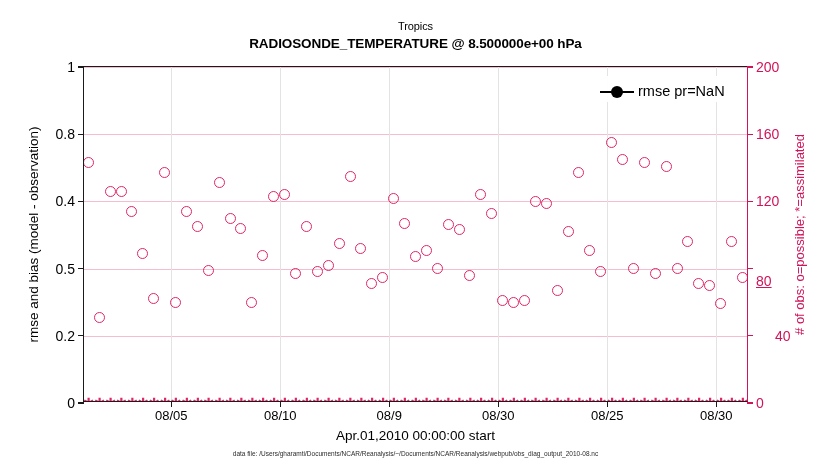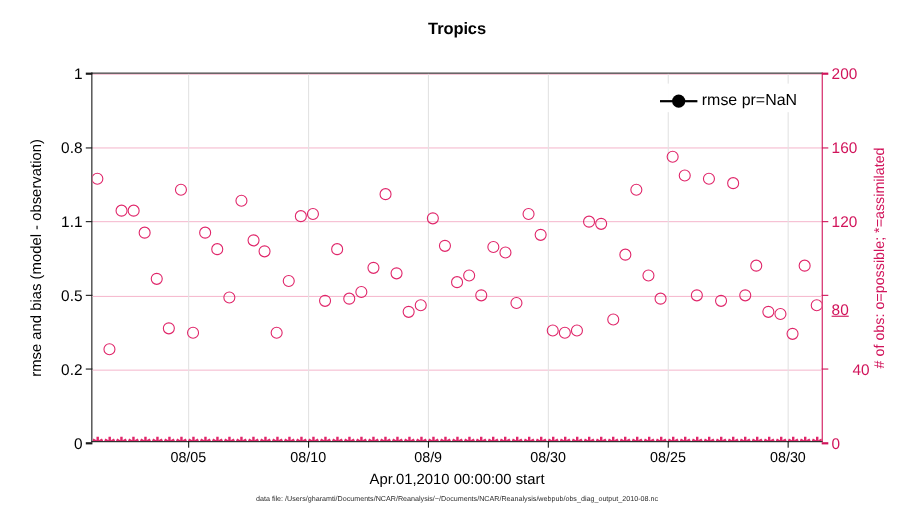--- a/index.html
+++ b/index.html
@@ -26,22 +26,22 @@
   
   .title-block {
     position: absolute;
     left: 83px;
     top: 18px;
     width: 665px;
     text-align: center;
     pointer-events: none;
   }
   .title-main {
-    font-size: 15px;
-    font-weight: bold;
+    font-size: 11px;
+    font-weight: normal;
     line-height: 17px;
     letter-spacing: -0.1px;
   }
   .title-sub {
     font-size: 13.5px;
     font-weight: bold;
     line-height: 18px;
     letter-spacing: -0.1px;
   }
 
@@ -258,20 +258,21 @@
     font-family: "DejaVu Sans", sans-serif;
   }
 </style>
 </head>
 <body>
 
 <div id="figure">
 
   <div class="title-block">
     <div class="title-main">Tropics</div>
+    <div class="title-sub">RADIOSONDE_TEMPERATURE @ 8.500000e+00 hPa</div>
   </div>
 
   <div id="y-axis-title-left">
     <span>rmse and bias (model - observation)</span>
   </div>
 
   <div id="y-axis-title-right">
     <span># of obs: o=possible; *=assimilated</span>
   </div>
 
@@ -412,21 +413,21 @@
         <div class="assim-star" style="left: 658.459px; top: 336px; border-color: rgb(224, 38, 106); color: rgb(224, 38, 106);">✱</div>
       </div>
     <div id="axis-decor">
         <div class="tick-left" style="top: 335.4px;"></div>
         <div class="ylabel-left" style="top: 336px;">0</div>
         <div class="tick-left" style="top: 268.2px;"></div>
         <div class="ylabel-left" style="top: 268.8px;">0.2</div>
         <div class="tick-left" style="top: 201px;"></div>
         <div class="ylabel-left" style="top: 201.6px;">0.5</div>
         <div class="tick-left" style="top: 133.8px;"></div>
-        <div class="ylabel-left" style="top: 134.4px;">1.1</div>
+        <div class="ylabel-left" style="top: 134.4px;">0.4</div>
         <div class="tick-left" style="top: 66.6px;"></div>
         <div class="ylabel-left" style="top: 67.2px;">0.8</div>
         <div class="tick-left" style="top: -0.6px;"></div>
         <div class="ylabel-left" style="top: 0px;">1</div>
         <div class="tick-right" style="top: 335.3px;"></div>
         <div class="ylabel-right" style="top: 336px;">0</div>
         <div class="tick-right" style="top: 268.1px;"></div>
         <div class="ylabel-right" style="top: 268.8px; margin-left: 28px;">40</div>
         <div class="tick-right" style="top: 200.9px;"></div>
         <div class="ylabel-right" style="top: 214px; text-decoration: underline;">80</div>

